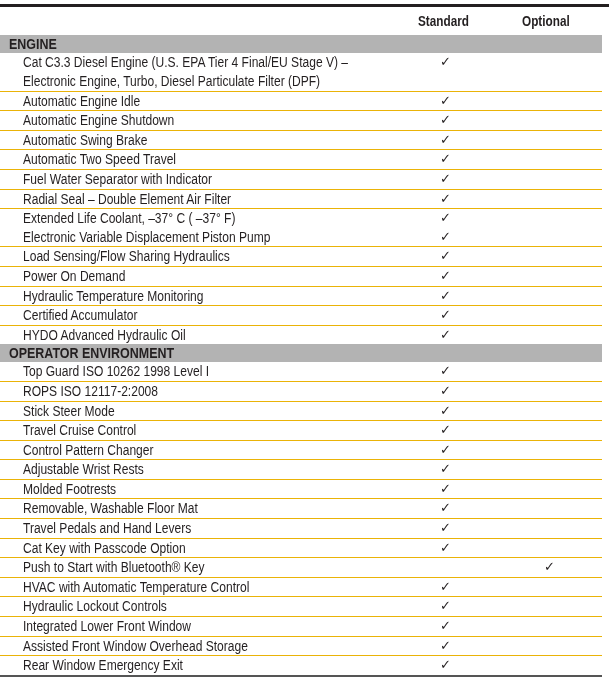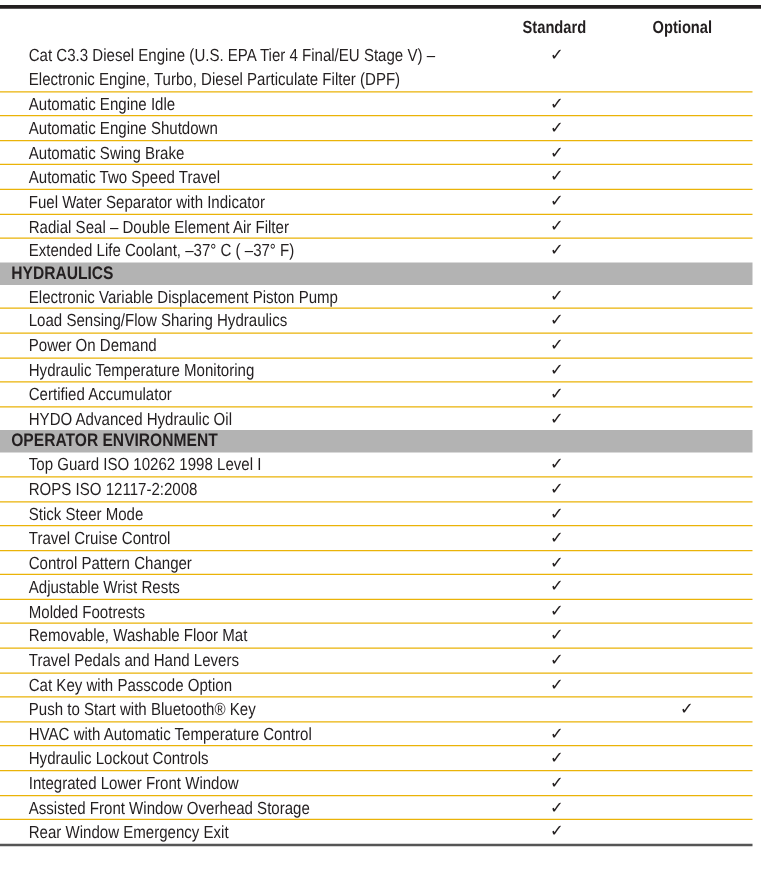--- a/index.html
+++ b/index.html
@@ -25,20 +25,21 @@
   .chk.opt { left:544px; }
 </style>
 </head>
 <body>
 
 <div class="topline"></div>
 <div class="hdr std">Standard</div>
 <div class="hdr opt">Optional</div>
 
 <div class="table" id="tbl">
+    <div class="section"><span>ENGINE</span></div>
     <div class="row two">
       <div class="label">
         <div>Cat C3.3 Diesel Engine (U.S. EPA Tier 4 Final/EU Stage V) –</div>
         <div>Electronic Engine, Turbo, Diesel Particulate Filter (DPF)</div>
       </div>
       <span class="chk std">✓</span>
     </div>
     <div class="row">
       <div class="label">Automatic Engine Idle</div>
       <span class="chk std">✓</span>
@@ -60,21 +61,20 @@
       <span class="chk std">✓</span>
     </div>
     <div class="row">
       <div class="label">Radial Seal – Double Element Air Filter</div>
       <span class="chk std">✓</span>
     </div>
     <div class="row last-in-section">
       <div class="label">Extended Life Coolant, –37° C ( –37° F)</div>
       <span class="chk std">✓</span>
     </div>
-    <div class="section"><span>HYDRAULICS</span></div>
     <div class="row">
       <div class="label">Electronic Variable Displacement Piston Pump</div>
       <span class="chk std">✓</span>
     </div>
     <div class="row">
       <div class="label">Load Sensing/Flow Sharing Hydraulics</div>
       <span class="chk std">✓</span>
     </div>
     <div class="row">
       <div class="label">Power On Demand</div>

